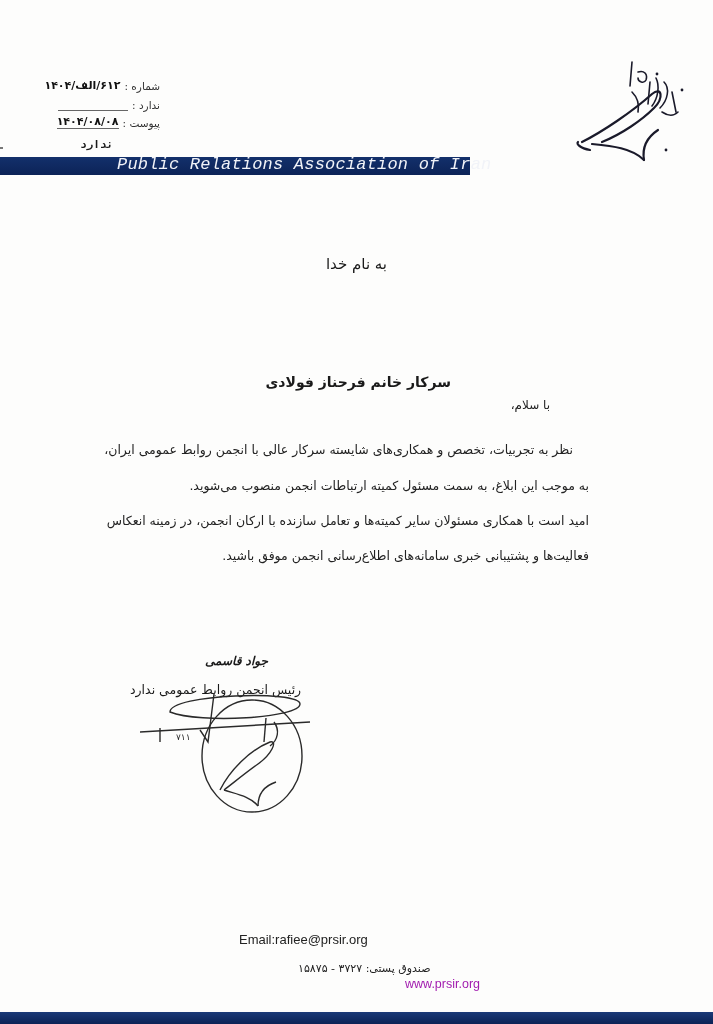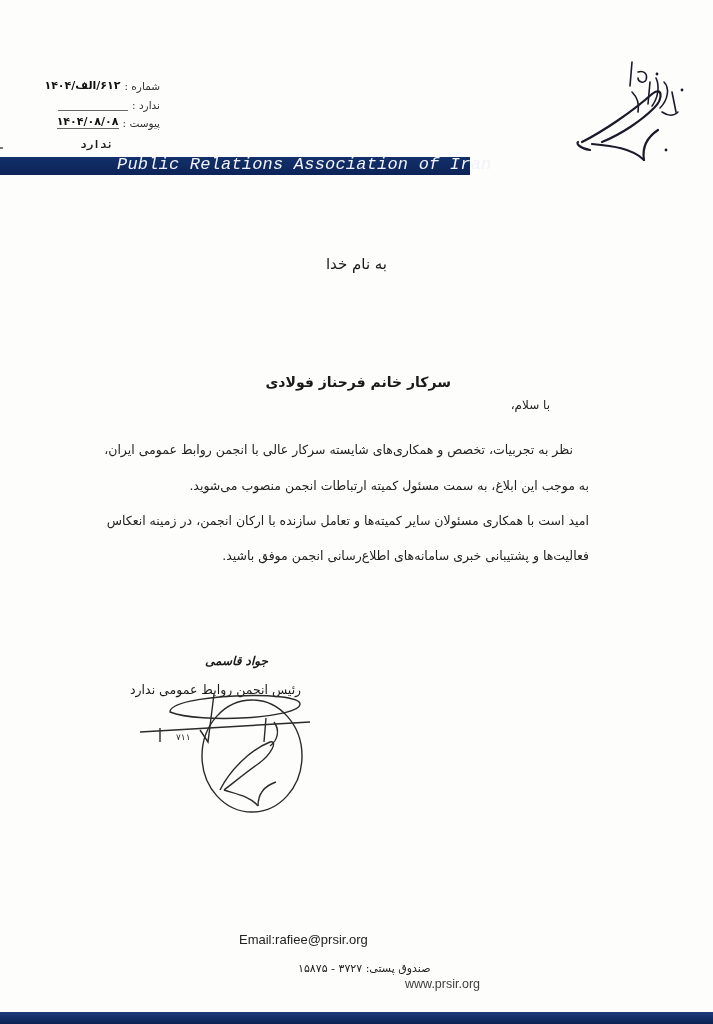--- a/index.html
+++ b/index.html
@@ -24,21 +24,21 @@
   .left-dot { position:absolute; left:0; top:147px; width:3px; height:2px; background:#777; }
   .logo { position:absolute; left:572px; top:52px; width:120px; height:112px; }
   .heading { position:absolute; left:0; width:713px; top:255px; text-align:center; font-weight:normal; font-size:15px; direction:rtl; }
   .recipient { position:absolute; right:262px; top:329px; font-weight:bold; font-size:14px; direction:rtl; white-space:nowrap;margin-top:45px; }
   .para { position:absolute; right:124px; font-size:12.5px; direction:rtl; white-space:nowrap; color:#222; }
   .sign-name { position:absolute; left:205px; top:654px; font-size:12px; font-weight:bold; direction:rtl;font-style:italic; }
   .sign-title { position:absolute; left:130px; top:682px; font-size:12.5px; direction:rtl; white-space:nowrap; }
   .stamp { position:absolute; left:140px; top:690px; width:180px; height:130px; }
   .footer-po { position:absolute; left:298px; top:962px; font-size:11px; direction:rtl; color:#222; white-space:nowrap; }
   .footer-email { position:absolute; left:239px; top:932px; font-family:"Liberation Sans", sans-serif; font-size:13px; color:#222; }
-  .footer-web { position:absolute; left:405px; top:977px; font-family:"Liberation Sans", sans-serif; font-size:12.5px; color:#404040; }
+  .footer-web { position:absolute; left:405px; top:977px; font-family:"Liberation Sans", sans-serif; font-size:12.5px; color:#a21caf; }
   .bottom-band { position:absolute; left:0; top:1012px; width:713px; height:12px; background:linear-gradient(#1b3a78,#0b2255); }
 </style>
 </head>
 <body>
 
 <div class="meta-row" style="top:76px;">
   <span class="meta-label">شماره :</span>
   <span class="meta-value" style="border-bottom:none;">۶۱۲/الف/۱۴۰۴</span>
 </div>
 <div class="meta-row" style="top:95px;">

